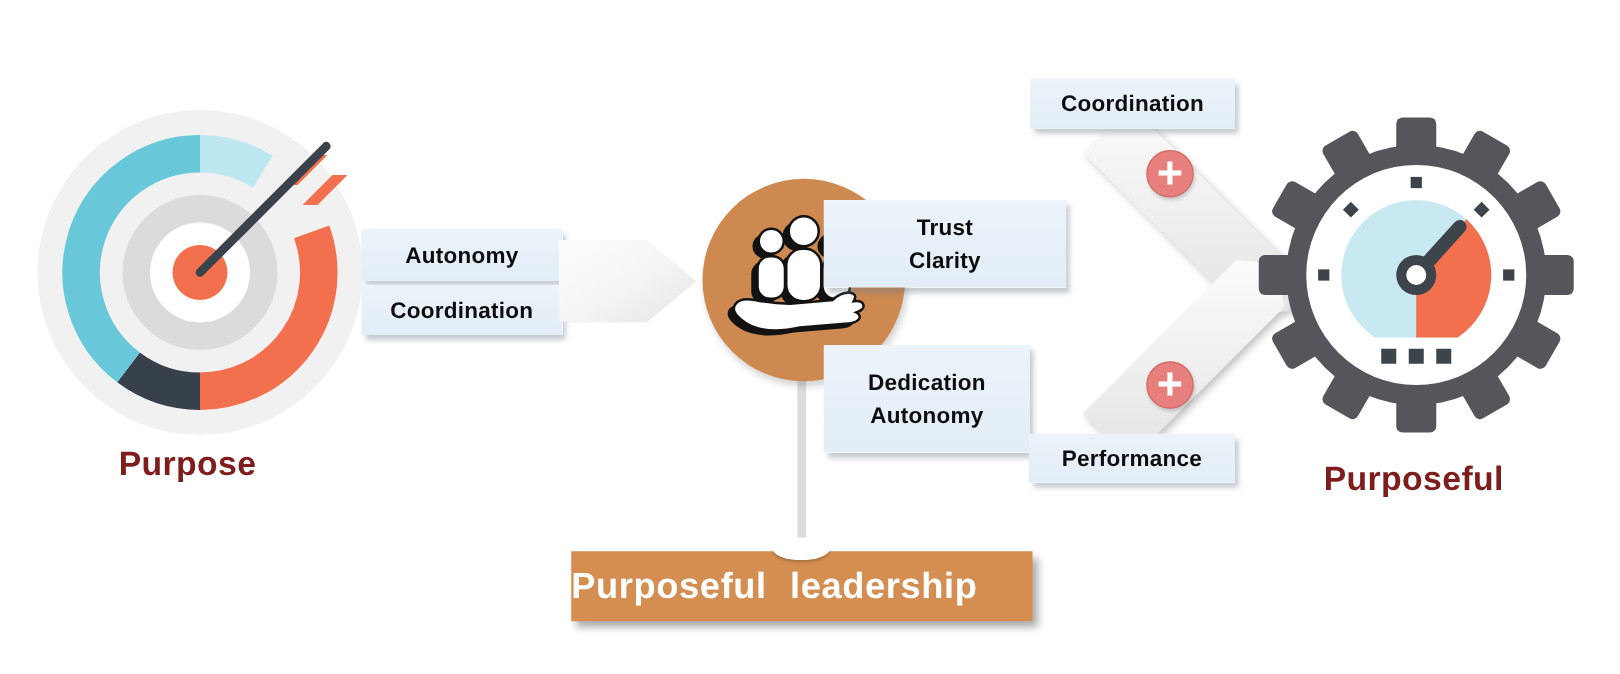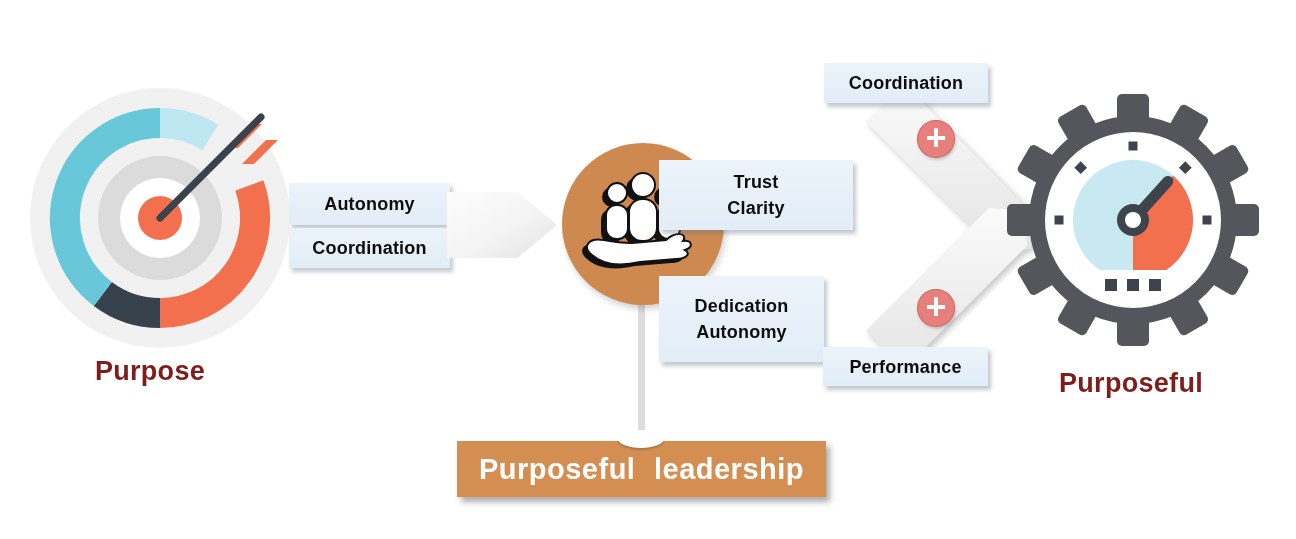--- a/index.html
+++ b/index.html
@@ -104,21 +104,21 @@
     box-shadow: 0 2px 2px rgba(0,0,0,0.18);
   }
 
   
   .title-banner {
     position: absolute;
     left: 457px; top: 441px;
     width: 369px; height: 56px;
     background: #D48E52;
     box-shadow: 4px 5px 6px rgba(0,0,0,0.32);
-    display: flex; align-items: center; justify-content: center;
+    display: flex; align-items: center; justify-content: flex-start;
     color: #ffffff;
     font-size: 29px;
     font-weight: 600;
     word-spacing: 10px;
     letter-spacing: 0.5px;
   }
 </style>
 </head>
 <body>
 

